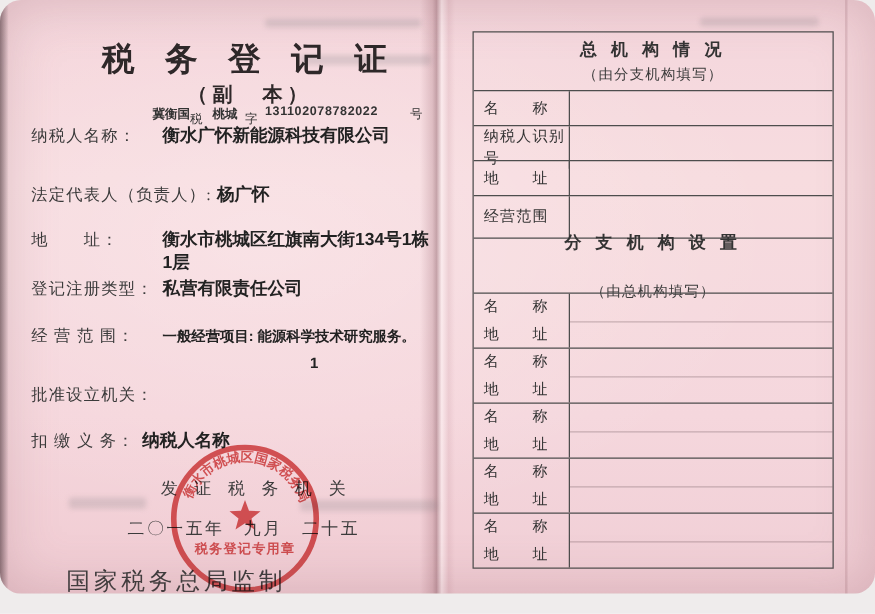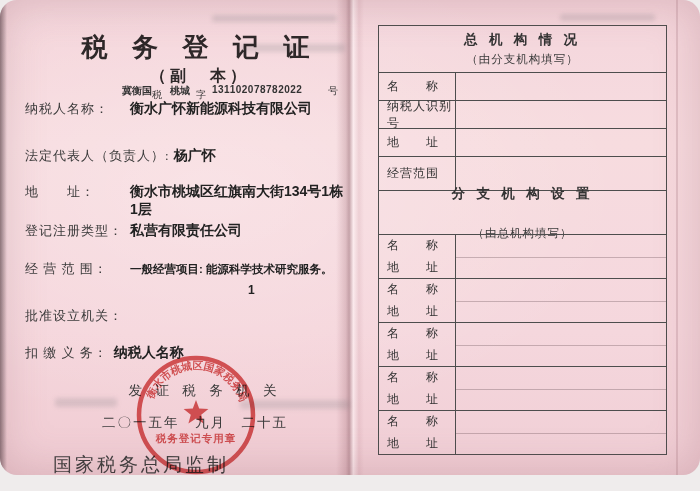--- a/index.html
+++ b/index.html
@@ -161,21 +161,21 @@
 
     <div class="thead" style="height:46px;">
       <div class="t1">总 机 构 情 况</div>
       <div class="t2">（由分支机构填写）</div>
     </div>
 
     <div class="trow" style="height:27px;">
       <div class="tlabel">名　　称</div>
       <div class="tvalue"></div>
     </div>
-    <div class="trow" style="height:27px;">
+    <div class="trow" style="height:27px;flex-direction:column;">
       <div class="tlabel">纳税人识别号</div>
       <div class="tvalue"></div>
     </div>
     <div class="trow" style="height:27px;">
       <div class="tlabel">地　　址</div>
       <div class="tvalue"></div>
     </div>
     <div class="trow" style="height:33px;">
       <div class="tlabel">经营范围</div>
       <div class="tvalue"></div>

